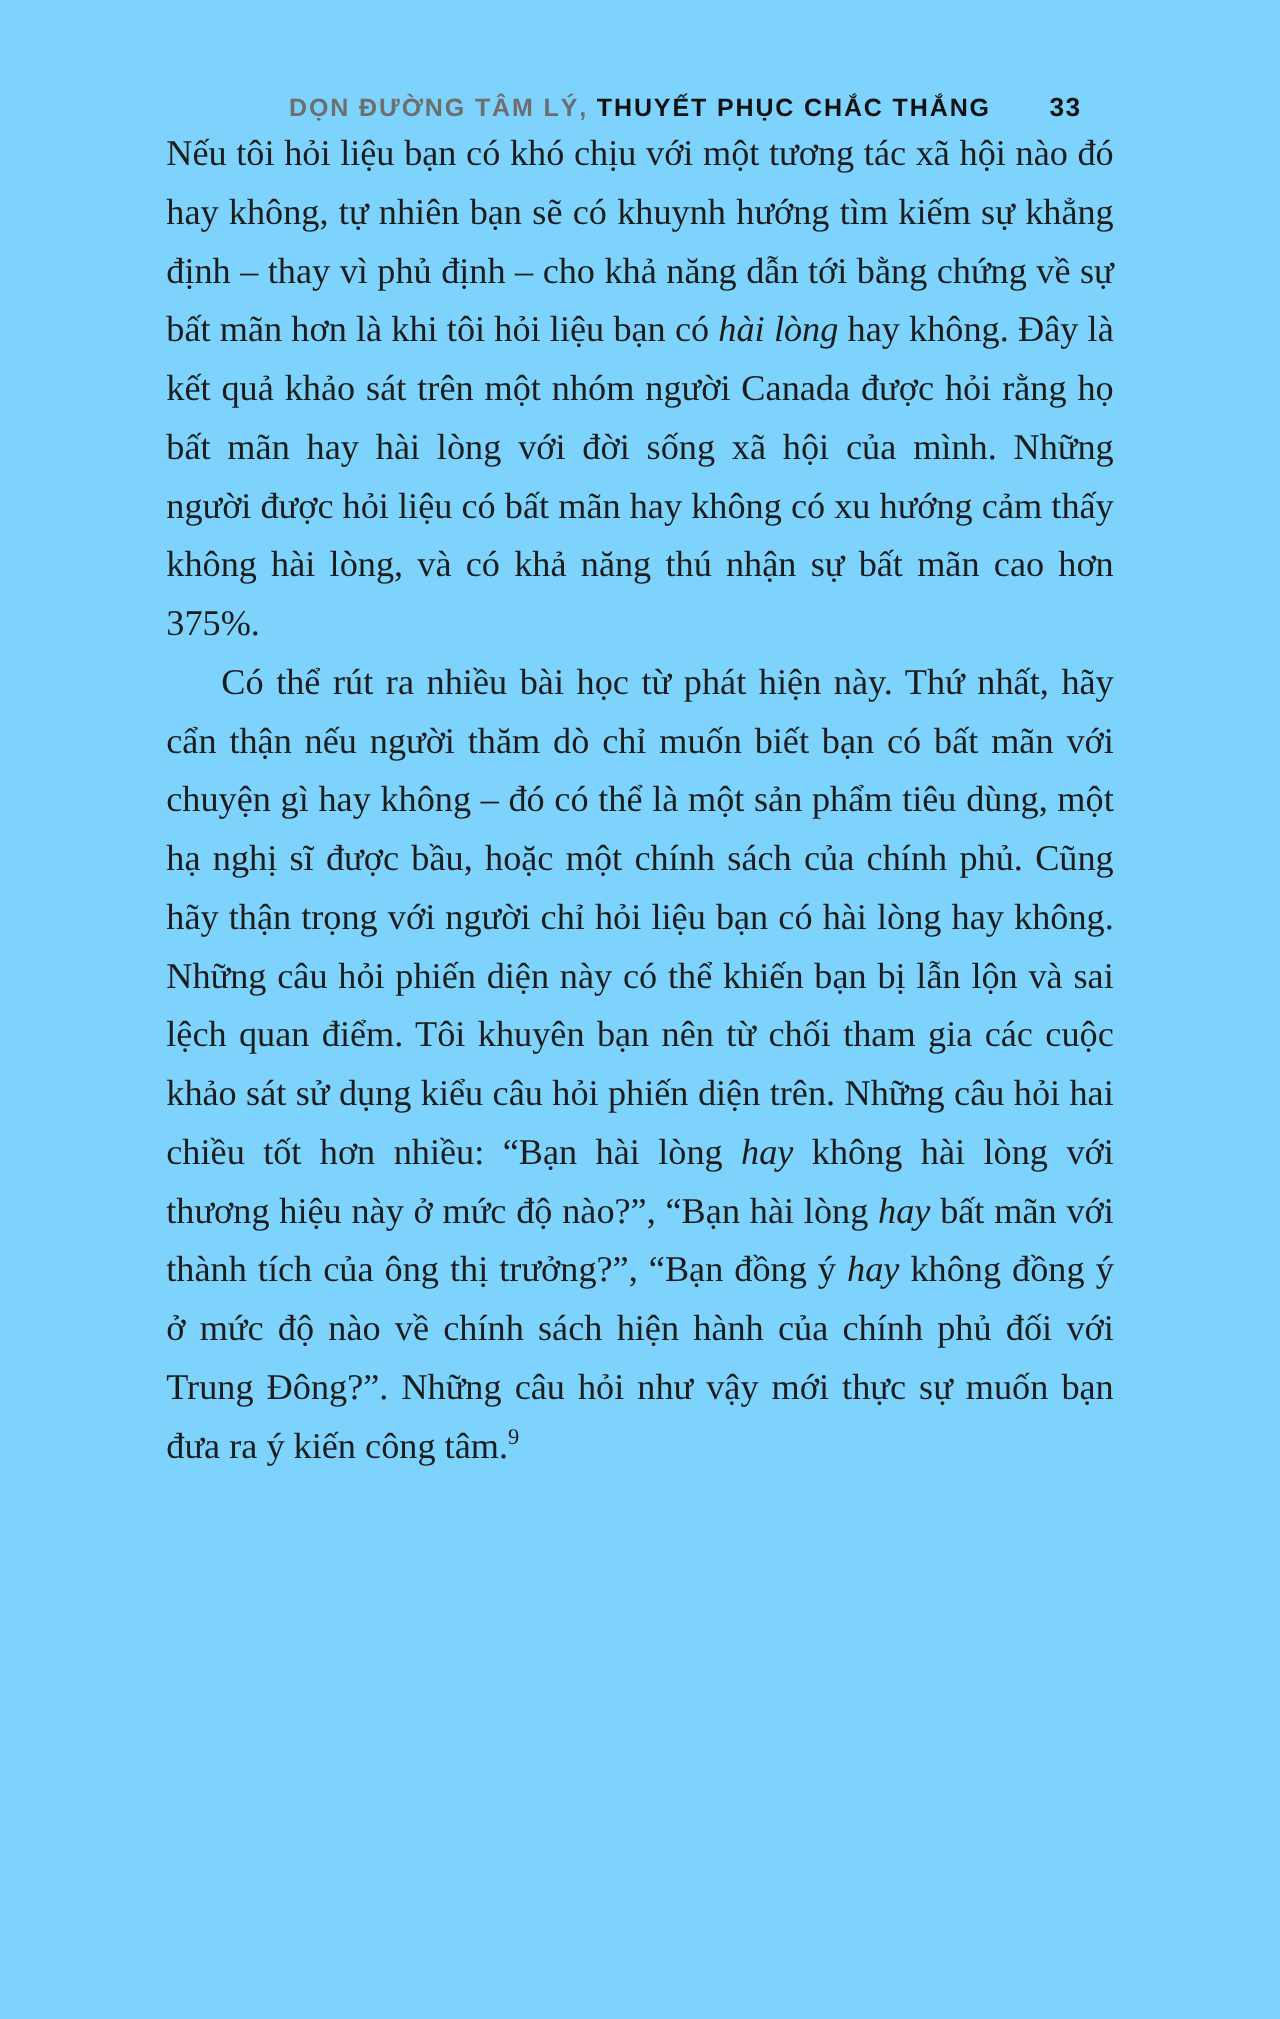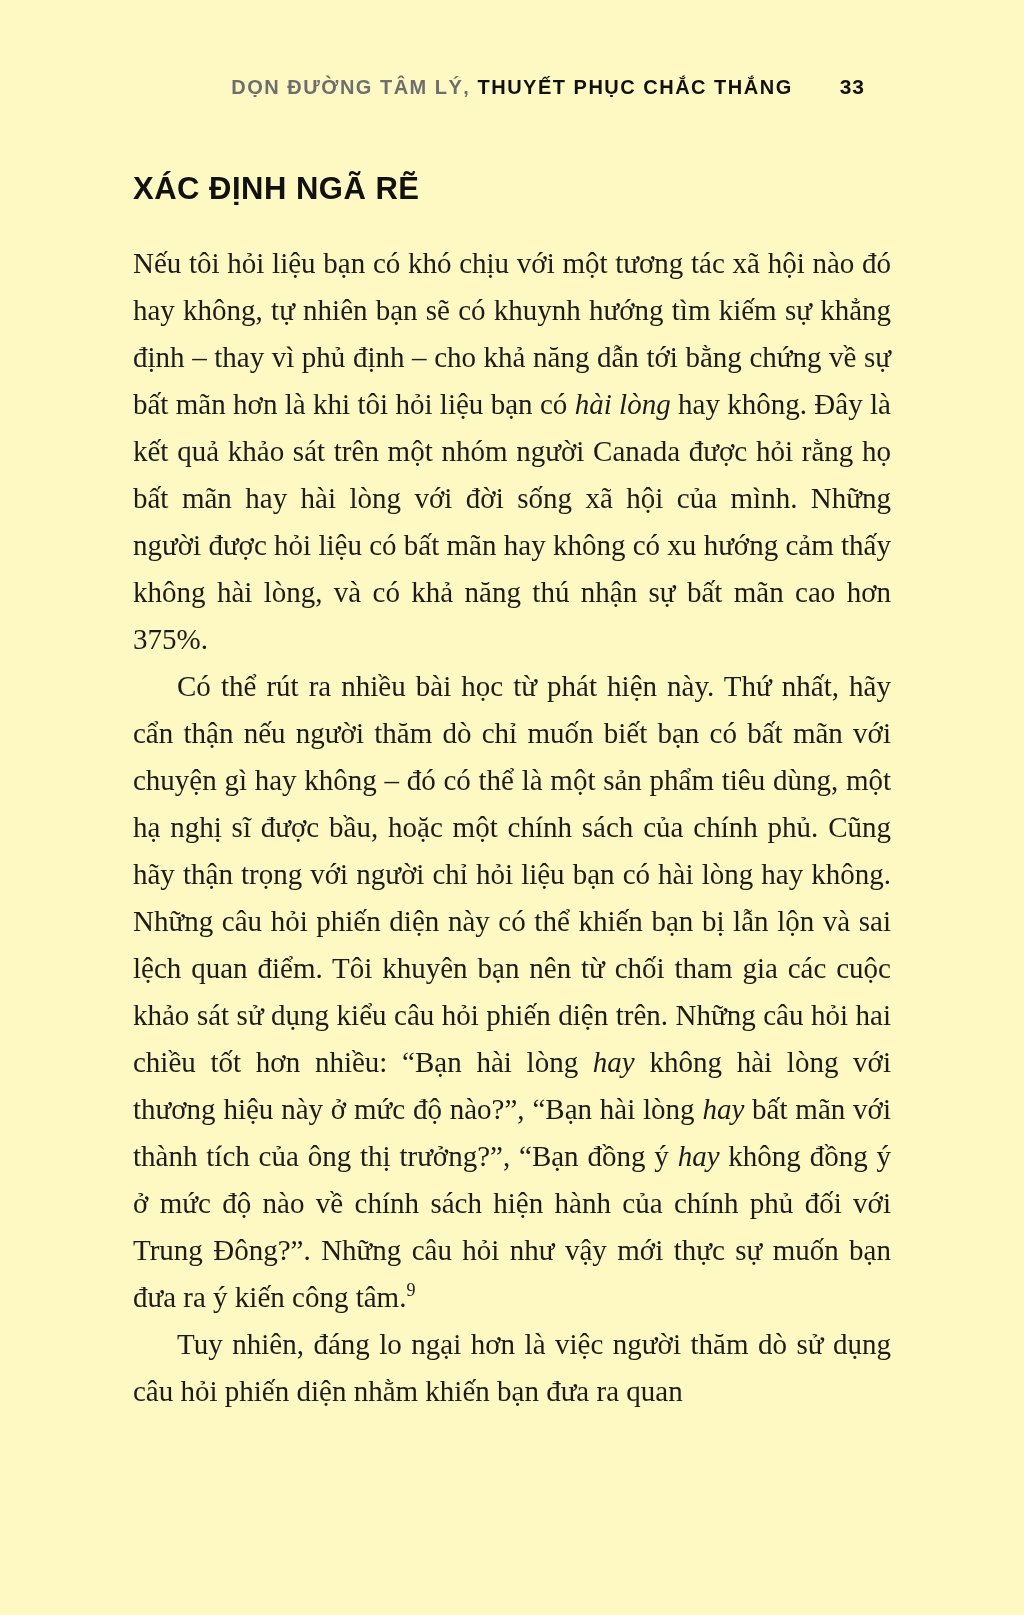--- a/index.html
+++ b/index.html
@@ -1,20 +1,20 @@
 <!DOCTYPE html>
 <html><head>
 <meta charset="utf-8">
 <style>
   html, body { margin: 0; padding: 0; background: #ffffff; }
   .page {
     position: relative;
     width: 1024px;
     height: 1615px;
-    background: #fef9c3;
+    background: #7dd3fc;
     box-sizing: border-box;
     padding: 74px 133px 0 133px;
     font-family: "Liberation Serif", serif;
     color: #1c1c1c;
     overflow: hidden;
   }
   .running-header {
     position: relative;
     width: 100%;
     text-align: center;
@@ -65,21 +65,19 @@
 </head>
 <body>
 
 <div class="page">
 
   <div class="running-header">
     <span class="running-title"><span class="rt-light">DỌN ĐƯỜNG TÂM LÝ, </span><span class="rt-bold">THUYẾT PHỤC CHẮC THẮNG</span></span>
     <span class="page-number">33</span>
   </div>
 
-  <h1 class="section-heading">XÁC ĐỊNH NGÃ RẼ</h1>
 
   <div class="body-text">
     <p><span>Nếu tôi hỏi liệu bạn có khó chịu với một tương tác xã hội nào đó hay không, tự nhiên bạn sẽ có khuynh hướng tìm kiếm sự khẳng định – thay vì phủ định – cho khả năng dẫn tới bằng chứng về sự bất mãn hơn là khi tôi hỏi liệu bạn có </span><em>hài lòng</em><span> hay không. Đây là kết quả khảo sát trên một nhóm người Canada được hỏi rằng họ bất mãn hay hài lòng với đời sống xã hội của mình. Những người được hỏi liệu có bất mãn hay không có xu hướng cảm thấy không hài lòng, và có khả năng thú nhận sự bất mãn cao hơn 375%.</span></p>
     <p class="indent"><span>Có thể rút ra nhiều bài học từ phát hiện này. Thứ nhất, hãy cẩn thận nếu người thăm dò chỉ muốn biết bạn có bất mãn với chuyện gì hay không – đó có thể là một sản phẩm tiêu dùng, một hạ nghị sĩ được bầu, hoặc một chính sách của chính phủ. Cũng hãy thận trọng với người chỉ hỏi liệu bạn có hài lòng hay không. Những câu hỏi phiến diện này có thể khiến bạn bị lẫn lộn và sai lệch quan điểm. Tôi khuyên bạn nên từ chối tham gia các cuộc khảo sát sử dụng kiểu câu hỏi phiến diện trên. Những câu hỏi hai chiều tốt hơn nhiều: “Bạn hài lòng </span><em>hay</em><span> không hài lòng với thương hiệu này ở mức độ nào?”, “Bạn hài lòng </span><em>hay</em><span> bất mãn với thành tích của ông thị trưởng?”, “Bạn đồng ý </span><em>hay</em><span> không đồng ý ở mức độ nào về chính sách hiện hành của chính phủ đối với Trung Đông?”. Những câu hỏi như vậy mới thực sự muốn bạn đưa ra ý kiến công tâm.</span><sup>9</sup></p>
-    <p class="indent"><span>Tuy nhiên, đáng lo ngại hơn là việc người thăm dò sử dụng câu hỏi phiến diện nhằm khiến bạn đưa ra quan</span></p>
   </div>
 
 </div>
 
 </body></html>

